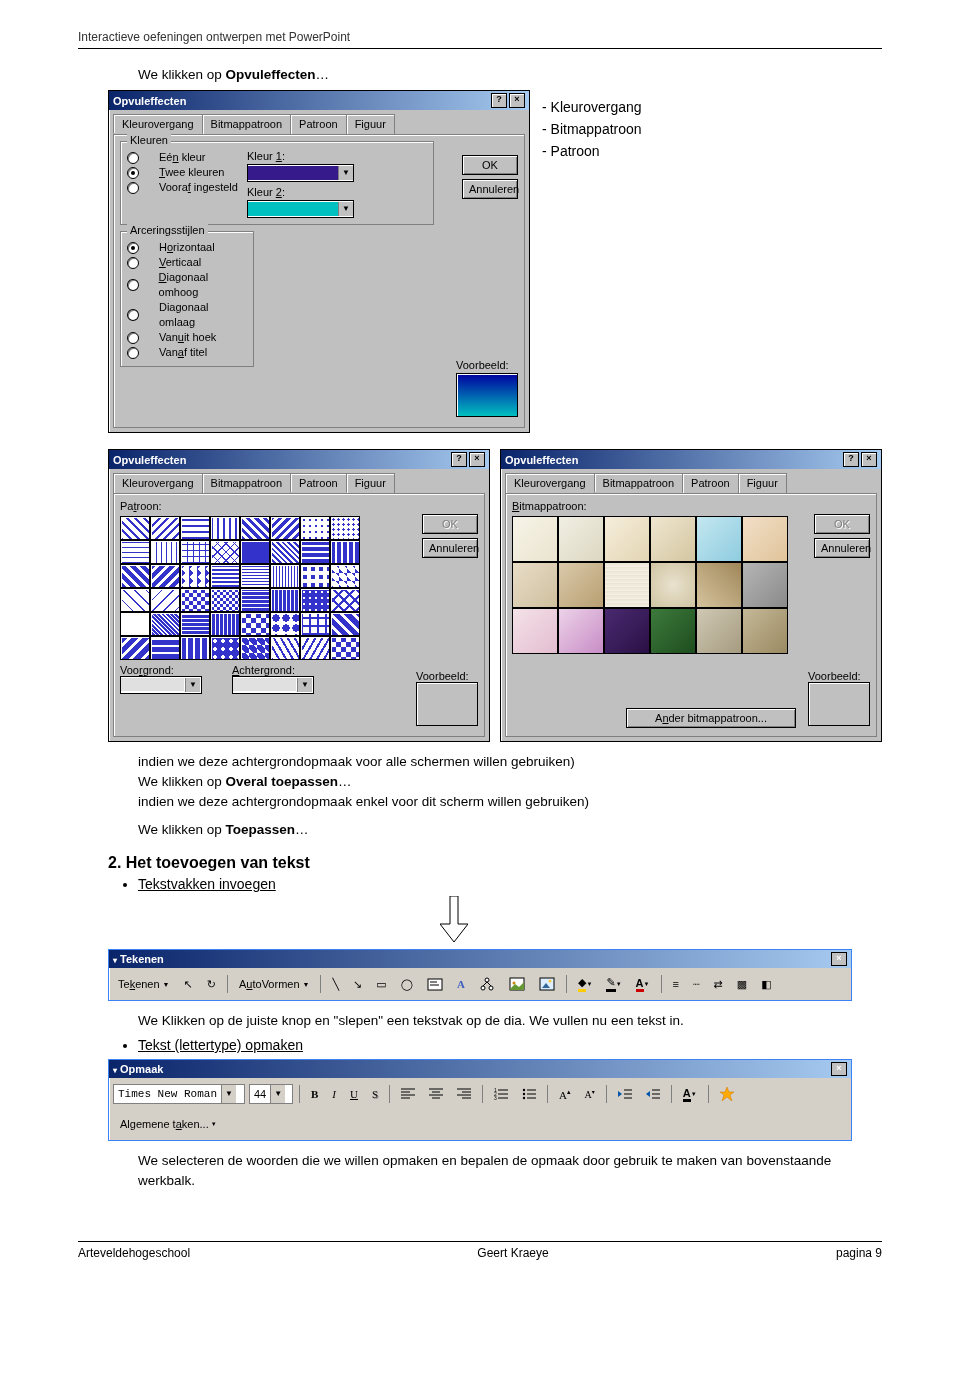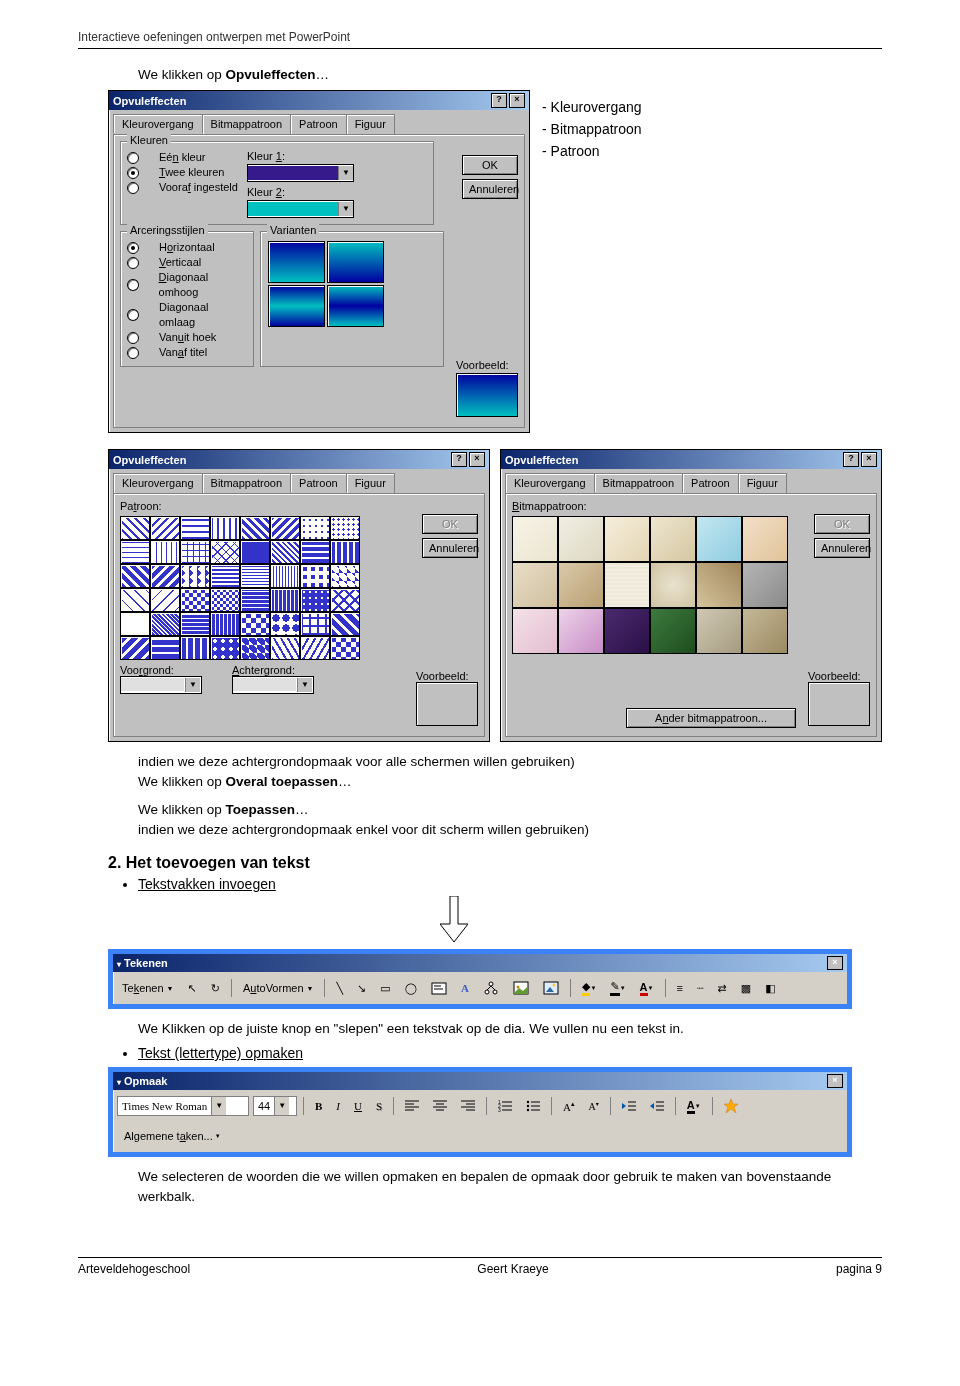--- a/index.html
+++ b/index.html
@@ -219,21 +219,21 @@
   ul.bullets li span.under { text-decoration: underline; }
 
   .arrow-down {
     display: block;
     margin: -2px 0 0 362px;
   }
   .arrow-down svg { width: 28px; height: 46px; }
 
   .toolbar {
     margin: 4px 30px 10px 30px;
-    border: 5px solid #3b82f6;
+    border: 1px solid #3b82f6;
     box-shadow: 1px 1px 0 #fff inset;
     background: #d4d0c8;
     font-family: Tahoma, sans-serif;
     font-size: 11px;
   }
   .toolbar .tb-title {
     background: linear-gradient(to right, #0a246a, #a6caf0);
     color: #fff; font-weight: bold;
     padding: 2px 4px;
     display: flex; justify-content: space-between; align-items: center;
@@ -388,29 +388,20 @@
                 <span>Diagonaal omlaa<span class="u">g</span></span>
               </div>
             <div class="radio">
                 <span class="dot"></span>
                 <span>Van<span class="u">u</span>it hoek</span>
               </div>
             <div class="radio">
                 <span class="dot"></span>
                 <span>Van<span class="u">a</span>f titel</span>
               </div>
-          </div>
-          <div class="groupbox" style="width:170px;">
-            <div class="legend">Varianten</div>
-            <div style="display:flex; flex-wrap:wrap; width:130px;">
-              <div class="variant g-hz1"></div>
-              <div class="variant g-hz2"></div>
-              <div class="variant g-hz3"></div>
-              <div class="variant g-hz4"></div>
-            </div>
           </div>
         </div>
         <div style="position:absolute; right:6px; bottom:10px; text-align:left;">
           <div style="font-size:11px; margin-bottom:2px;">Voorbeeld:</div>
           <div class="preview-box g-hz1"></div>
         </div>
       </div>
     </div>
 
     <div class="sidenotes">
@@ -577,22 +568,22 @@
             <div style="font-size:11px;">Voorbeeld:</div>
             <div class="preview-box"></div>
           </div>
       </div>
     </div>
   </div>
 
   <div class="textblock">
     <div>indien we deze achtergrondopmaak voor alle schermen willen gebruiken)</div>
     <div><span>We klikken op </span><b>Overal toepassen</b><span>…</span></div>
+    <div>indien we deze achtergrondopmaak enkel voor dit scherm willen gebruiken)</div>
     <div style="margin-top:8px;"><span>We klikken op </span><b>Toepassen</b><span>…</span></div>
-    <div>indien we deze achtergrondopmaak enkel voor dit scherm willen gebruiken)</div>
   </div>
 
   <h2 class="sec">2. Het toevoegen van tekst</h2>
   <ul class="bullets">
     <li><span class="under">Tekstvakken invoegen</span></li>
   </ul>
 
   <div class="arrow-down">
     <svg viewBox="0 0 28 46">
         <path d="M10 0 H18 V28 H28 L14 46 L0 28 H10 Z" fill="#fff" stroke="#000" stroke-width="1"></path>
@@ -682,21 +673,21 @@
     <li><span class="under">Tekst (lettertype) opmaken</span></li>
   </ul>
 
   <div class="toolbar">
     <div class="tb-title">
       <div><span class="grip">▾</span><span>Opmaak</span></div>
       <div class="btn" style="width:14px;height:12px;font-size:9px;line-height:10px;text-align:center;background:#c0c0c0;border:1px solid #000;">×</div>
     </div>
     <div class="tb-row">
       <div class="dd" style="width:130px;">
-        <span class="txt" style="font-family:Liberation Serif, serif;">Times New Roman</span>
+        <span class="txt" style="font-family:Liberation Mono, monospace;">Times New Roman</span>
           <div class="arr">▼</div>
       </div>
       <div class="dd" style="width:42px;">
         <span class="txt">44</span>
           <div class="arr">▼</div>
       </div>
       <div class="sep"></div>
       <div class="tbtn fbold">B</div>
       <div class="tbtn fital">I</div>
       <div class="tbtn funder">U</div>

